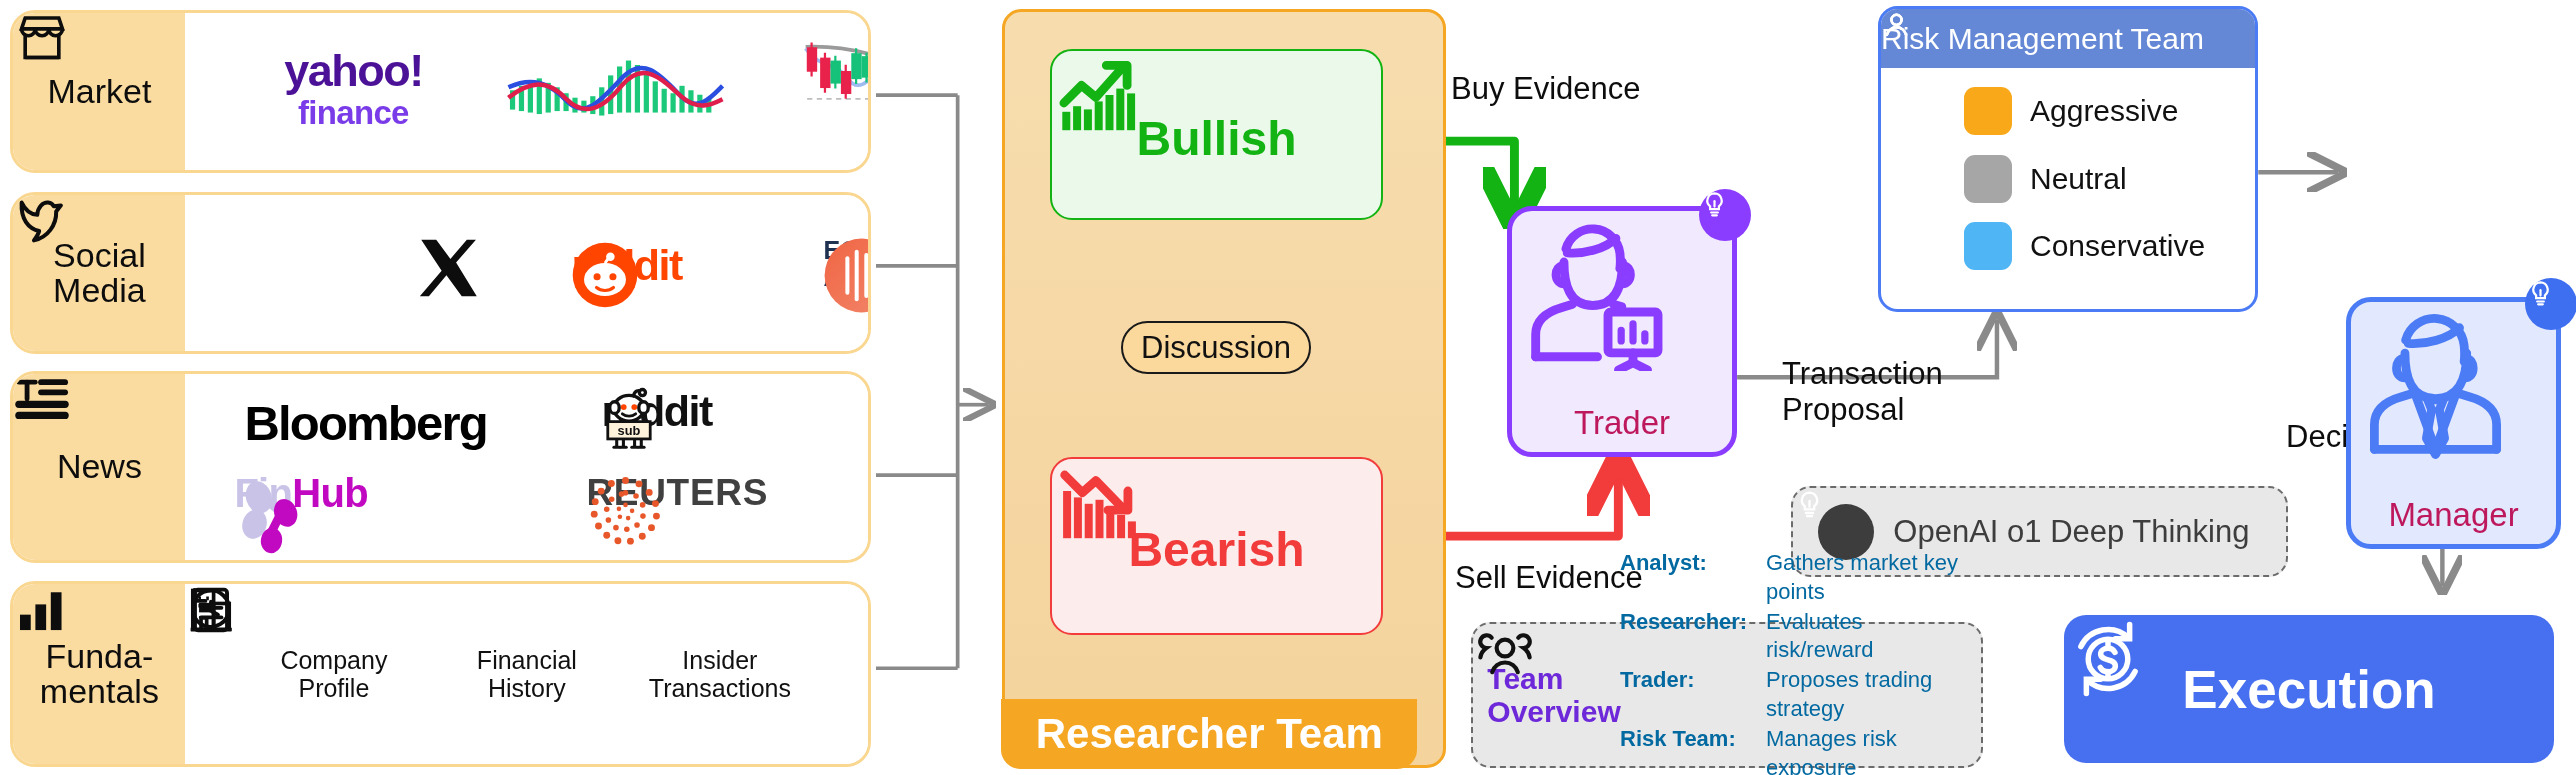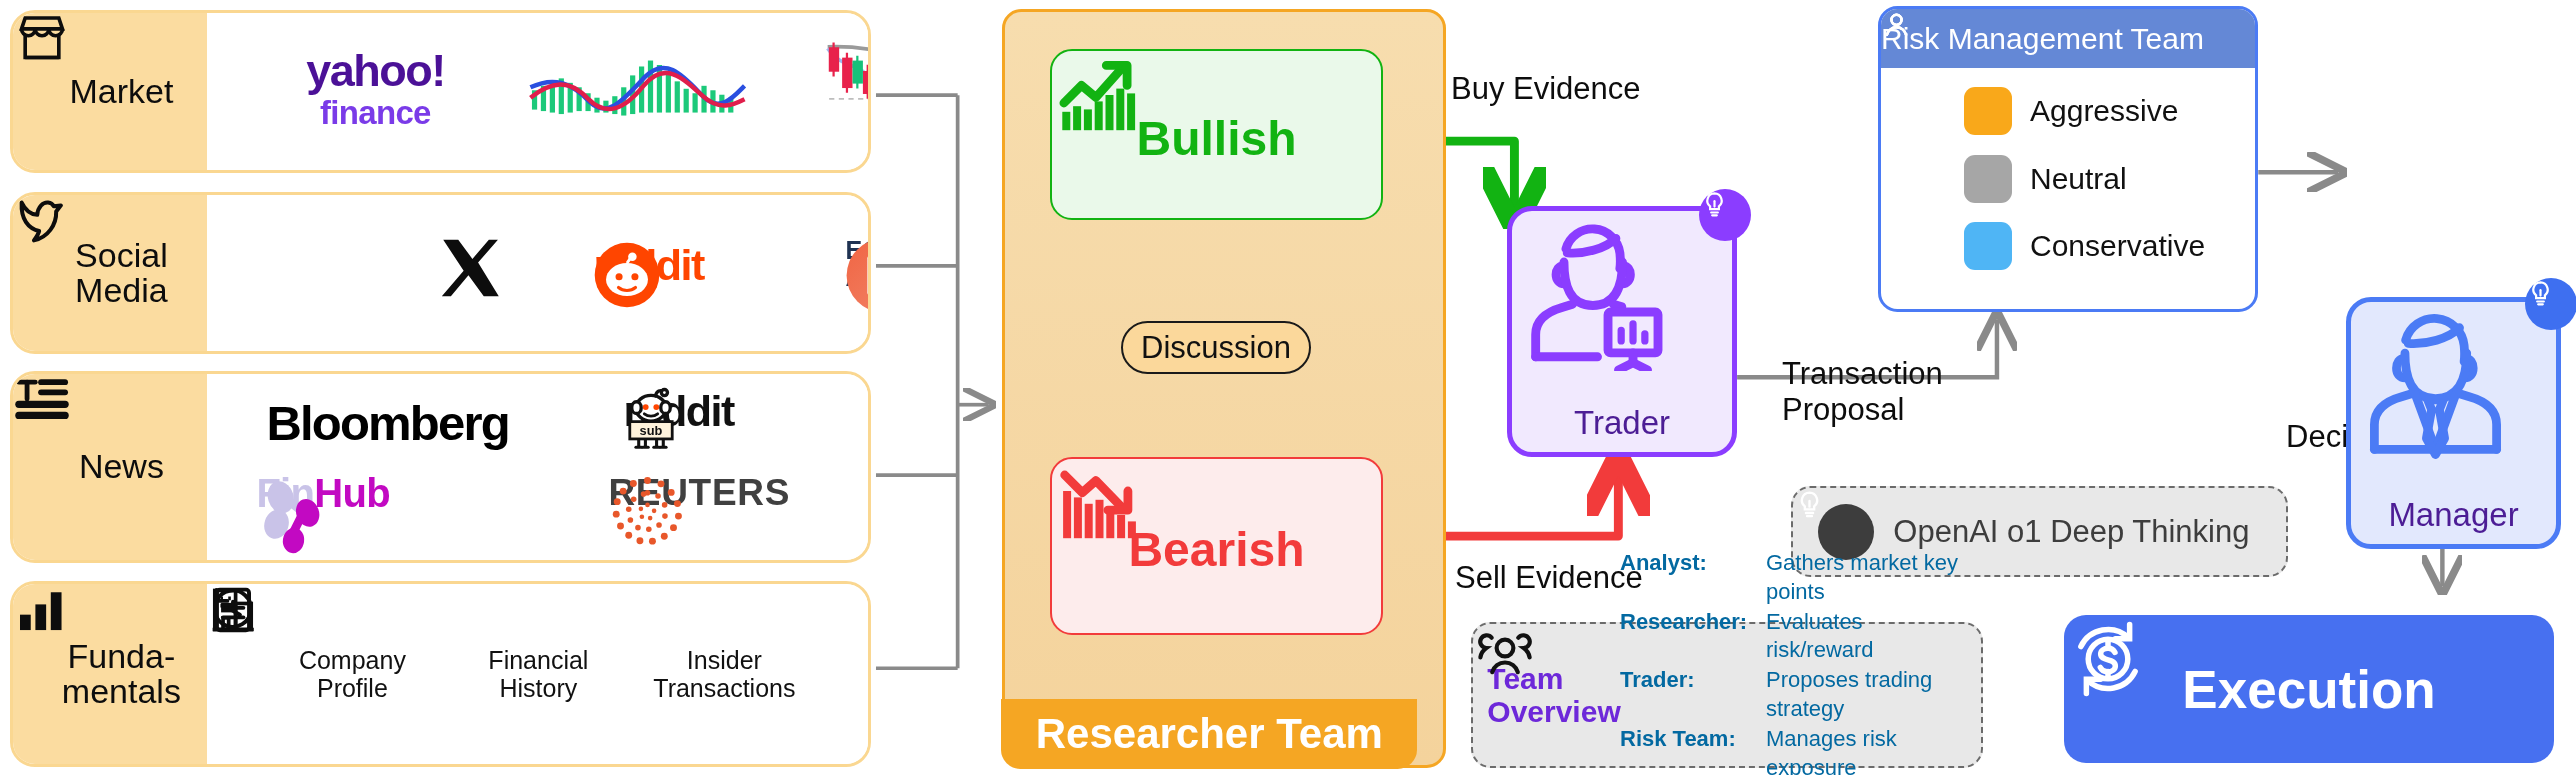--- a/index.html
+++ b/index.html
@@ -4,21 +4,21 @@
 <style>
   html,body{margin:0;padding:0;background:#ffffff;}
   body{width:2576px;height:776px;font-family:"Liberation Sans",sans-serif;overflow:hidden;}
   #stage{position:relative;width:2576px;height:776px;}
   .abs{position:absolute;box-sizing:border-box;}
   .ctr{display:flex;align-items:center;justify-content:center;}
   .col{display:flex;flex-direction:column;align-items:center;justify-content:center;}
 
   
   .src-card{background:#ffffff;border:3px solid #FAD791;border-radius:25px;display:flex;overflow:hidden;}
-  .src-tab{background:#FBDCA0;flex:0 0 172px;display:flex;flex-direction:column;align-items:center;justify-content:center;gap:10.4px;padding-left:22px;}
+  .src-tab{background:#FBDCA0;flex:0 0 172px;display:flex;flex-direction:column;align-items:center;justify-content:center;gap:10.4px;}
   .src-tab .lbl{font-size:34px;color:#0d0d0d;text-align:center;line-height:1.04;font-family:"Liberation Sans",sans-serif;}
   .src-body{flex:1;display:flex;align-items:center;position:relative;background:#fff;}
 
   
   .yh{font-weight:bold;line-height:.85;text-align:center;}
   .yh .y1{font-size:45px;color:#4B1197;letter-spacing:-1.5px;}
   .yh .y2{font-size:33px;color:#7A3BE8;letter-spacing:-0.7px;margin-top:8px;}
 
   
   .reddit-w{display:flex;align-items:center;gap:9px;}
@@ -49,21 +49,21 @@
   .bull-card{background:#EAF9EA;border:2.2px solid #12B312;border-radius:22px;}
   .bear-card{background:#FDECEC;border:2.2px solid #F23B3B;border-radius:22px;}
   .bb-label{font-size:48px;font-weight:bold;}
   .pill{background:#FBD89B;border:2.2px solid #1a1a1a;border-radius:30px;display:flex;align-items:center;justify-content:center;}
   .pill span{font-size:31px;color:#111;}
 
   
   .agent{border-radius:25px;position:relative;display:flex;flex-direction:column;align-items:center;justify-content:flex-end;}
   #trader{background:#F1E9FE;border:5.2px solid #8B3DFF;}
   #manager{background:#E2E8FD;border:5.2px solid #4B7BF5;}
-  .agent .name{font-size:33px;color:#4c1d95;margin-bottom:10.4px;}
+  .agent .name{font-size:33px;color:#be185d;margin-bottom:10.4px;}
   .bulb{position:absolute;border-radius:50%;display:flex;align-items:center;justify-content:center;}
 
   
   #risk{background:#fff;border:3.7px solid #4B7BF5;border-radius:19.3px;overflow:hidden;}
   #risk-head{background:#6488D6;display:flex;align-items:center;justify-content:flex-start;}
   #risk-head span{color:#fff;font-size:30px;}
   .risk-row{display:flex;align-items:center;gap:18px;}
   .risk-ico{width:48px;height:48px;border-radius:11px;display:flex;align-items:center;justify-content:center;}
   .risk-row .rl{font-size:30px;color:#111;}
 

